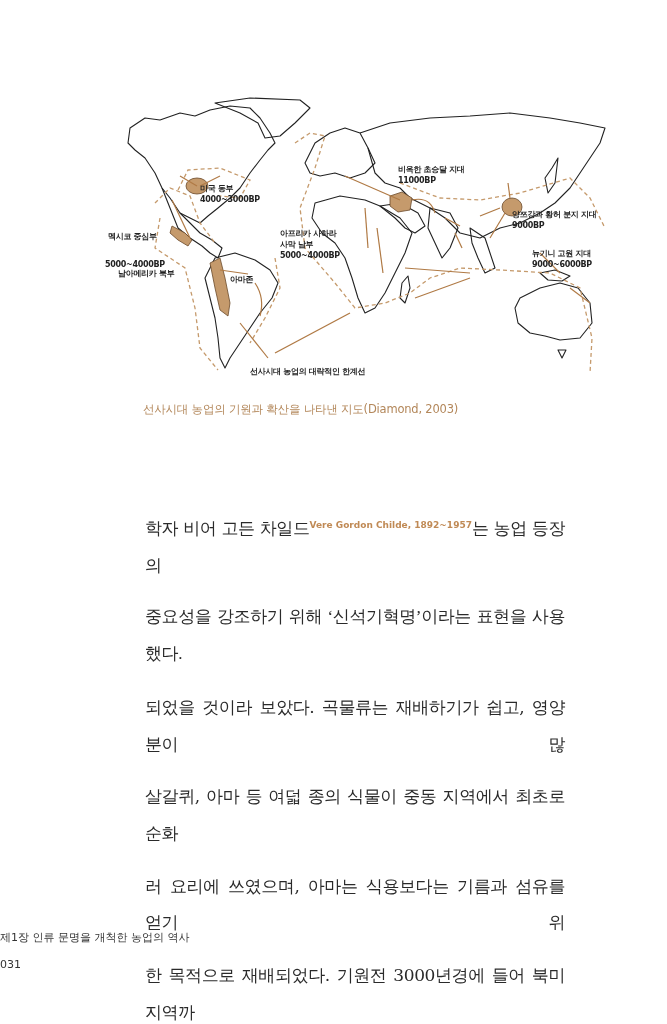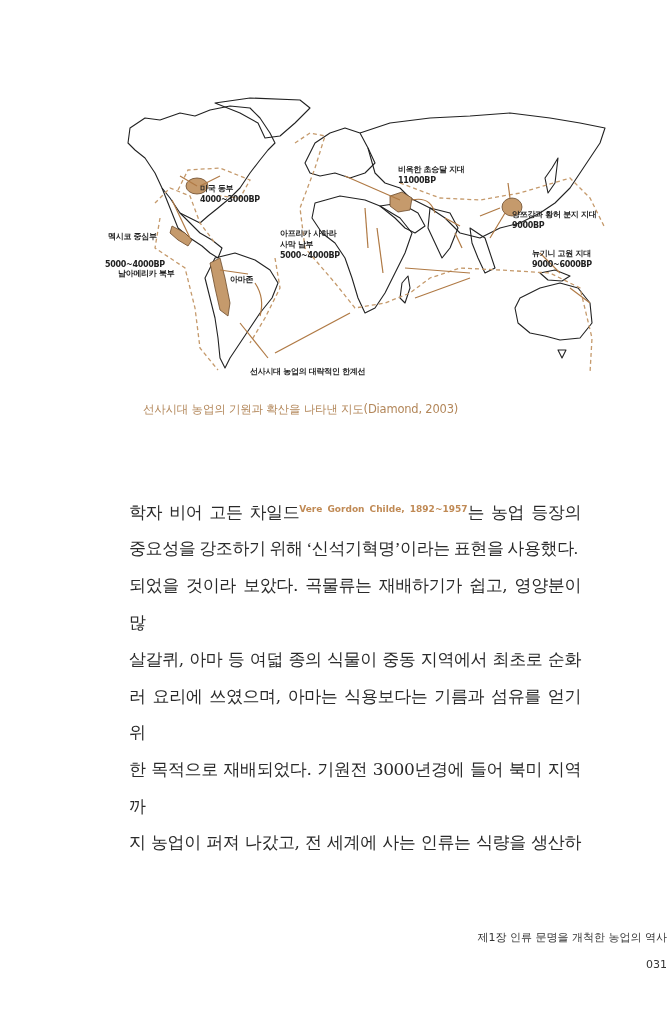--- a/index.html
+++ b/index.html
@@ -2,25 +2,25 @@
 <html><head>
 <meta charset="utf-8">
 <style>
   html, body { margin:0; padding:0; background:#ffffff; }
   body { width:667px; height:1024px; position:relative; overflow:hidden; font-family:"DejaVu Sans", sans-serif; color:#222; }
   .map { position:absolute; left:100px; top:88px; width:520px; height:300px; }
   .map svg { width:520px; height:300px; display:block; }
   .lbl { position:absolute; font-family:"DejaVu Sans", sans-serif; font-size:8px; color:#222; text-align:left; line-height:11px; white-space:nowrap; font-weight:bold; letter-spacing:-0.3px; }
   .caption { position:absolute; left:0; width:555px; top:402px; text-align:center; font-size:11.5px; color:#b3875a; letter-spacing:-0.2px;margin-left:23px; }
   .body-text { position:absolute; left:129px; width:452px; top:491px; font-family:"DejaVu Serif", serif; font-size:17px; line-height:36.7px; color:#2a2a2a; letter-spacing:-0.4px; }
-  .body-text p { margin:0; text-align:justify; text-align-last:justify; }
+  .body-text p { margin:16px; text-align:justify; text-align-last:justify; }
   .body-text p.last { text-align-last:left;font-family:Liberation Serif, serif; }
   .indent { padding-left:34px; }
   .note { font-family:"DejaVu Sans", sans-serif; font-size:9px; font-weight:bold; color:#c08a55; vertical-align:6px; letter-spacing:0; }
-  .footer { position:absolute; left:0; width:667px; text-align:right; font-size:11px; color:#333; }
+  .footer { position:absolute; left:0; width:667px; text-align:left; font-size:11px; color:#333; }
 </style>
 </head>
 <body>
 
 <div class="map">
   <svg viewBox="0 0 520 300">
     <g fill="none" stroke="#222" stroke-width="1.1" stroke-linejoin="round">
 
       <path d="M30,40 L45,30 L60,32 L80,25 L95,28 L110,22 L130,18 L150,20 L160,30 L170,45 L175,55 L168,62 L160,72 L150,85 L140,100 L130,110 L118,120 L108,128 L100,135 L90,130 L80,125 L70,110 L62,100 L55,85 L45,70 L35,62 L28,55 Z"></path>
 

